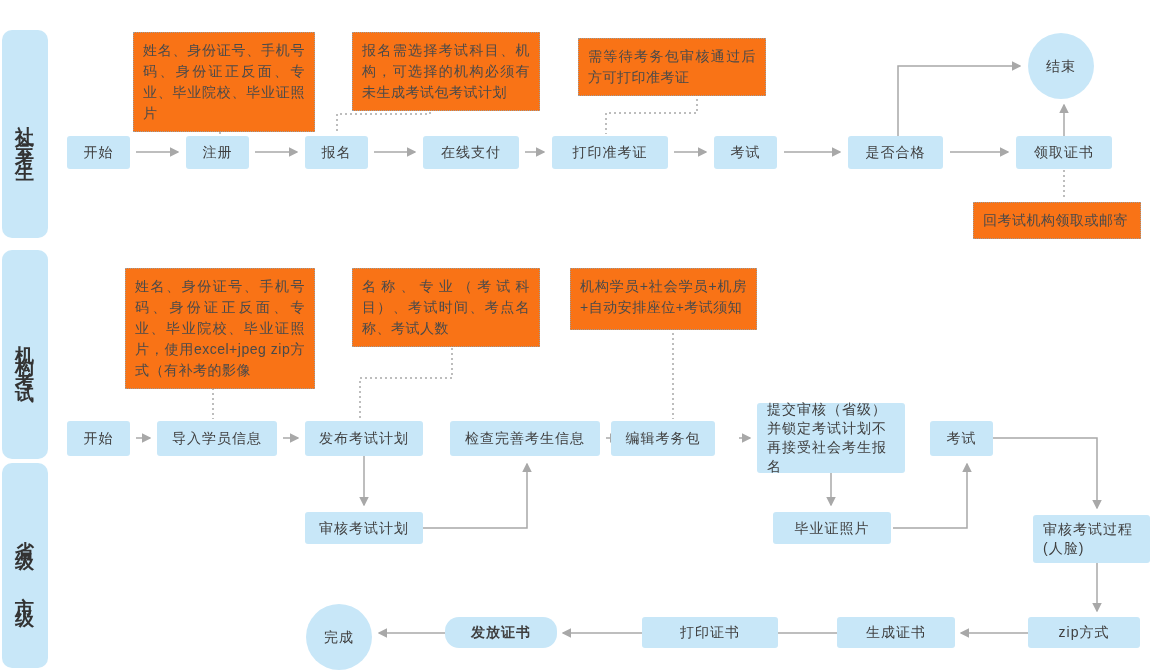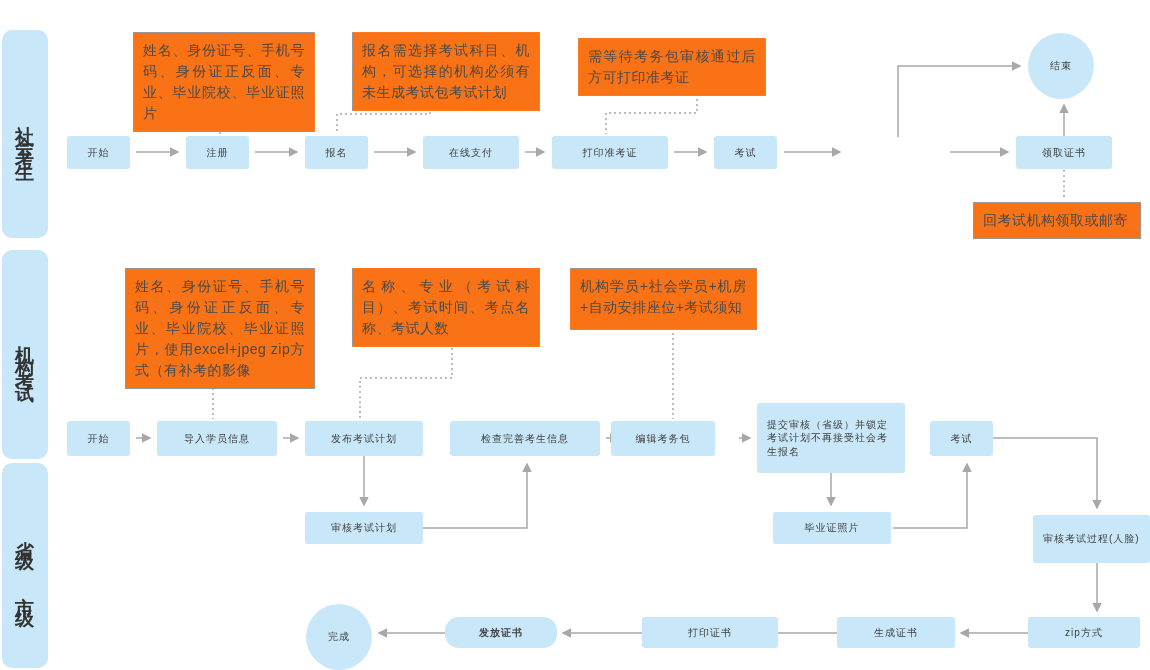--- a/index.html
+++ b/index.html
@@ -3,21 +3,21 @@
 <meta charset="utf-8">
 <style>
   html,body{margin:0;padding:0;background:#fff;}
   .canvas{position:relative;width:1150px;height:670px;background:#ffffff;overflow:hidden;
           font-family:"Liberation Sans","DejaVu Sans",sans-serif;}
   .connectors{position:absolute;left:0;top:0;width:1150px;height:670px;pointer-events:none;}
   .band{position:absolute;left:2px;width:46px;background:#c8e7f8;border-radius:10px;
         display:flex;align-items:center;justify-content:center;}
   .band-label{writing-mode:vertical-lr;text-orientation:upright;font-size:19px;font-weight:bold;
         color:#333;letter-spacing:12px;line-height:1;}
-  .node{position:absolute;background:#c8e7f8;color:#3f3f3f;font-size:10px;letter-spacing:1px;
+  .node{position:absolute;background:#c8e7f8;color:#3f3f3f;font-size:14px;letter-spacing:1px;
         display:flex;align-items:center;justify-content:center;text-align:center;
         border-radius:3px;line-height:1.35;}
   .node.align-left{justify-content:flex-start;text-align:left;padding:4px 10px;box-sizing:border-box;}
   .node.circle{border-radius:50%;}
   .node.bold{font-weight:bold;border-radius:14px;}
   .note{position:absolute;background:#f97316;border:1px dotted #9e9e9e;color:#4a4a4a;
         font-size:14px;line-height:1.5;letter-spacing:0.5px;padding:7px 9px;box-sizing:border-box;
         text-align:justify;}
 </style>
 </head>
@@ -77,20 +77,21 @@
   <div class="band" style="top:463px;height:205px">
     <span class="band-label">省级/市级</span>
   </div>
 
   <div class="node" style="left:67px;top:136px;width:63px;height:33px">开始</div>
   <div class="node" style="left:186px;top:136px;width:63px;height:33px">注册</div>
   <div class="node" style="left:305px;top:136px;width:63px;height:33px">报名</div>
   <div class="node" style="left:423px;top:136px;width:96px;height:33px">在线支付</div>
   <div class="node" style="left:552px;top:136px;width:116px;height:33px">打印准考证</div>
   <div class="node" style="left:714px;top:136px;width:63px;height:33px">考试</div>
+  <div class="node" style="left:848px;top:136px;width:95px;height:33px">是否合格</div>
   <div class="node" style="left:1016px;top:136px;width:96px;height:33px">领取证书</div>
   <div class="node circle" style="left:1028px;top:33px;width:66px;height:66px">结束</div>
 
   <div class="note" style="left:133px;top:32px;width:182px;min-height:68px">姓名、身份证号、手机号码、身份证正反面、专业、毕业院校、毕业证照片</div>
   <div class="note" style="left:352px;top:32px;width:188px;min-height:68px">报名需选择考试科目、机构，可选择的机构必须有未生成考试包考试计划</div>
   <div class="note" style="left:578px;top:38px;width:188px;min-height:58px">需等待考务包审核通过后方可打印准考证</div>
   <div class="note" style="left:973px;top:202px;width:168px;min-height:32px">回考试机构领取或邮寄</div>
 
   <div class="node" style="left:67px;top:421px;width:63px;height:35px">开始</div>
   <div class="node" style="left:157px;top:421px;width:120px;height:35px">导入学员信息</div>

